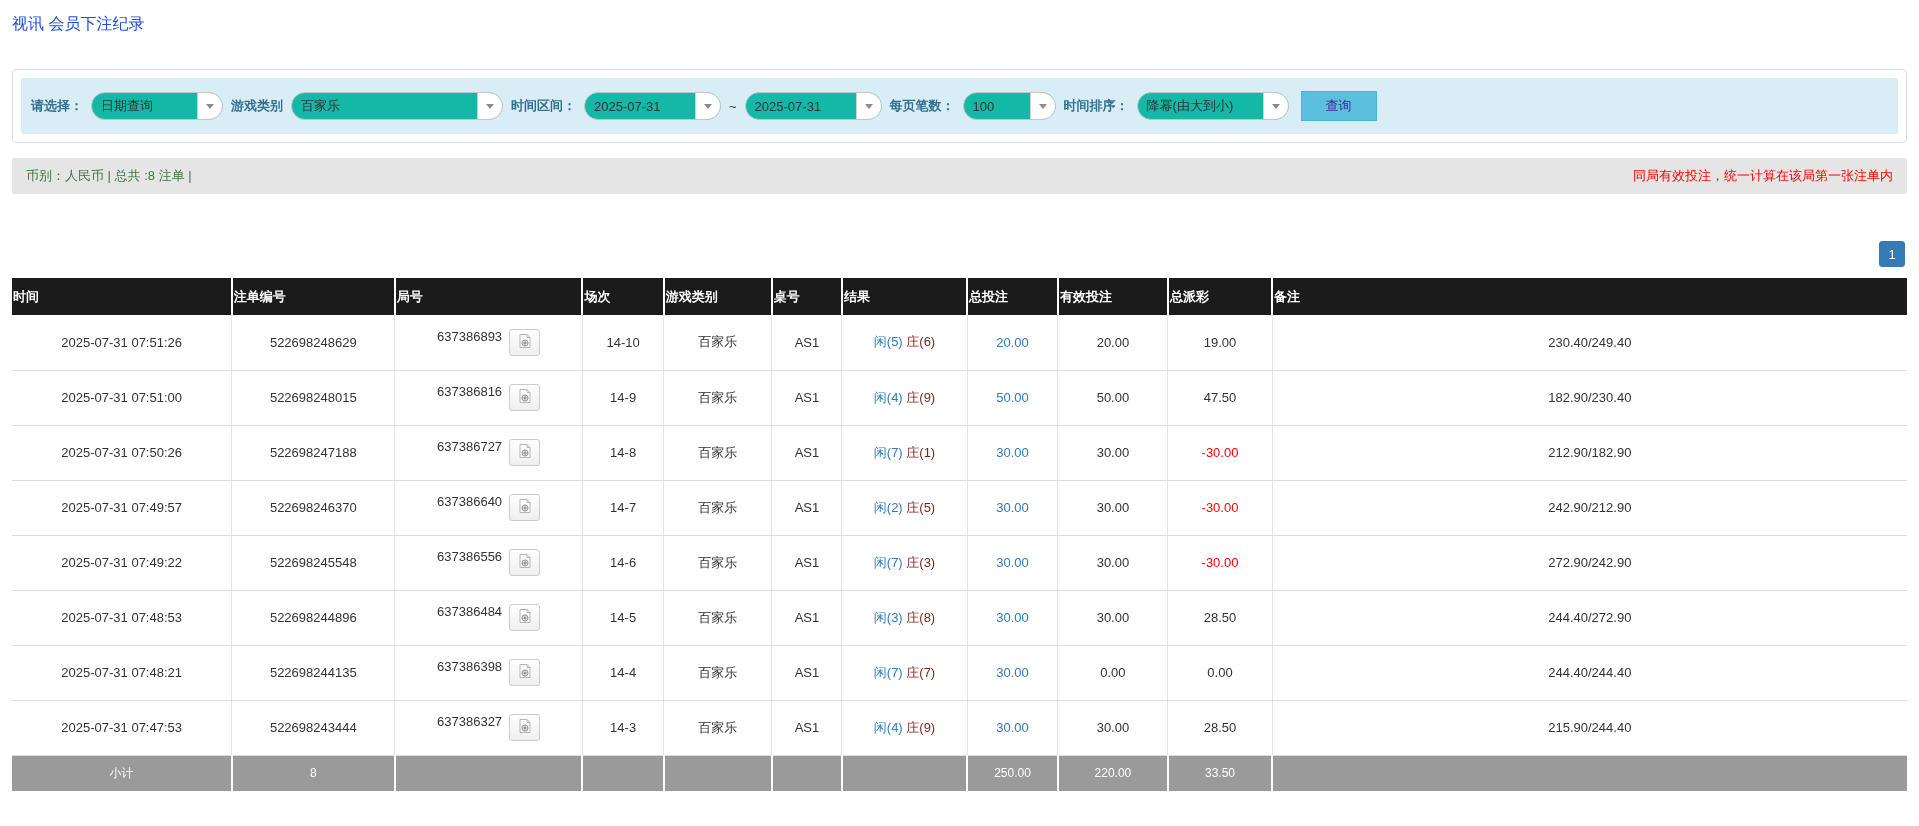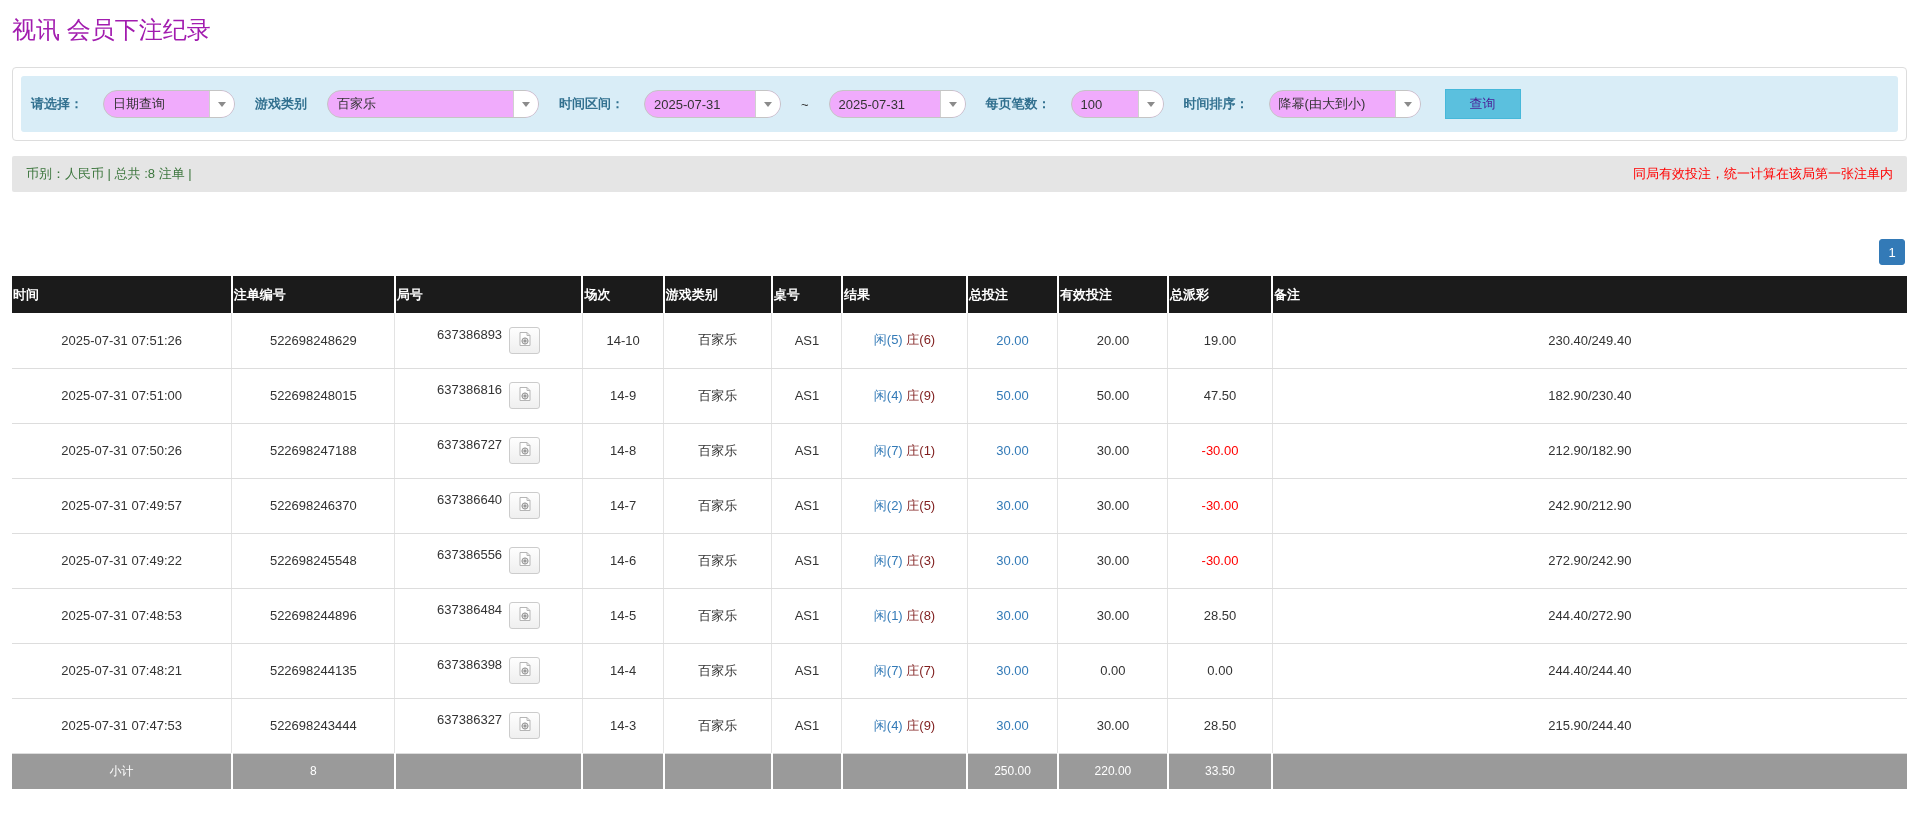--- a/index.html
+++ b/index.html
@@ -1,31 +1,31 @@
 <!DOCTYPE html>
 <html><head>
 <meta charset="utf-8">
 <style>
   * { box-sizing: border-box; }
   html,body { margin:0; padding:0; background:#fff; }
   body {
     font-family:"Liberation Sans","DejaVu Sans",sans-serif;
     font-size:13px; color:#333; padding:10px 12px; width:1919px;
   }
-  .page-title { font-size:24px; font-weight:400; color:#a21caf; margin:4px 0 21px 0; }
+  .page-title { font-size:16px; font-weight:400; color:#1d4ed8; margin:4px 0 34px 0; }
 
   
   .filter-panel { border:1px solid #ddd; border-radius:4px; padding:8px; background:#fff; }
   .filter-bar {
     background:#d9edf7; border-radius:3px; padding:13px 10px;
-    display:flex; align-items:center; gap:20px; white-space:nowrap;
+    display:flex; align-items:center; gap:8px; white-space:nowrap;
   }
   .f-label { color:#31708f; font-weight:700; font-size:13px; }
   .combo {
-    display:inline-flex; align-items:stretch; background:#f0abfc;
+    display:inline-flex; align-items:stretch; background:#14b8a6;
     border:1px solid #c5c5c5; border-radius:14px; height:28px; overflow:hidden;
   }
   .combo-value { padding:0 9px; display:flex; align-items:center; color:#333; }
   .combo-btn {
     width:25px; border-left:1px solid #d0d0d0; background:#fff;
     display:flex; align-items:center; justify-content:center; cursor:pointer;
   }
   .caret { width:0; height:0; border-left:4px solid transparent; border-right:4px solid transparent; border-top:5px solid #8b8b8b; }
   .w-mode .combo-value  { width:105px; }
   .w-game .combo-value  { width:185px; }
@@ -313,21 +313,21 @@
                   <path d="M10 1.5v3h3" fill="none" stroke="#b5b5b5"></path>
                   <circle cx="8" cy="10" r="3.1" fill="#e2e2e2" stroke="#969696"></circle>
                   <circle cx="8" cy="10" r="1" fill="#8a8a8a"></circle>
                   <path d="M8 6.9v6.2 M4.9 10h6.2" stroke="#969696" stroke-width="0.7"></path>
                 </svg></span>
             </button>
           </span></td>
         <td>14-5</td>
         <td>百家乐</td>
         <td>AS1</td>
-        <td><span class="res-player">闲(1)</span> <span class="res-banker">庄(8)</span></td>
+        <td><span class="res-player">闲(3)</span> <span class="res-banker">庄(8)</span></td>
         <td><span class="blue-link">30.00</span></td>
         <td>30.00</td>
         <td><span class="">28.50</span></td>
         <td>244.40/272.90</td>
       </tr>
       <tr>
         <td>2025-07-31 07:48:21</td>
         <td>522698244135</td>
         <td><span class="round-wrap">
             <span>637386398</span>

